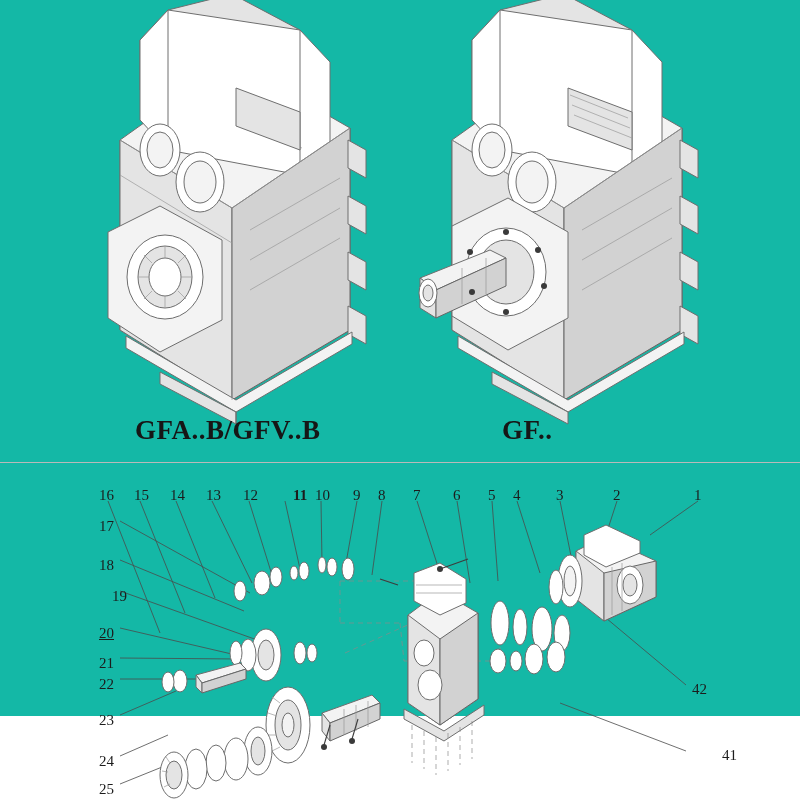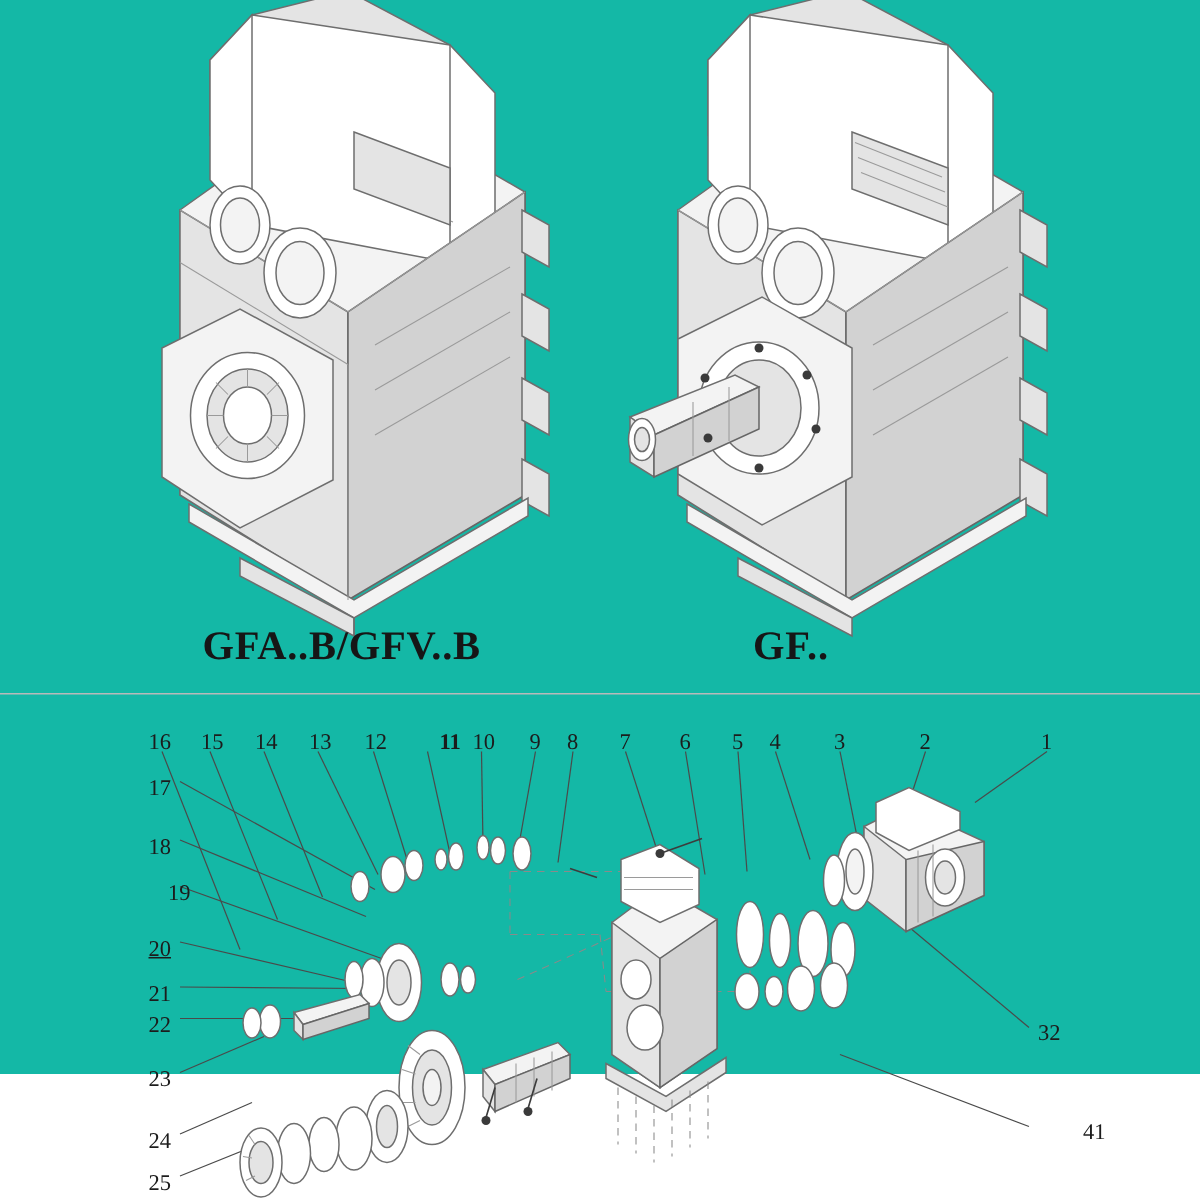--- a/index.html
+++ b/index.html
@@ -411,17 +411,17 @@
     <div class="callout" style="left:99px; top:55px;">17</div>
     <div class="callout" style="left:99px; top:94px;">18</div>
     <div class="callout" style="left:99px; top:125px;margin-left:13px;">19</div>
     <div class="callout" style="left:99px; top:162px;text-decoration:underline;">20</div>
     <div class="callout" style="left:99px; top:192px;">21</div>
     <div class="callout" style="left:99px; top:213px;">22</div>
     <div class="callout" style="left:99px; top:249px;">23</div>
     <div class="callout" style="left:99px; top:290px;">24</div>
     <div class="callout" style="left:99px; top:318px;">25</div>
 
-    <div class="callout" style="left:692px; top:218px;">32</div>
+    <div class="callout" style="left:692px; top:218px;">42</div>
     <div class="callout" style="left:692px; top:284px;margin-left:30px;">41</div>
   </div>
 
 </div>
 
 </body></html>

